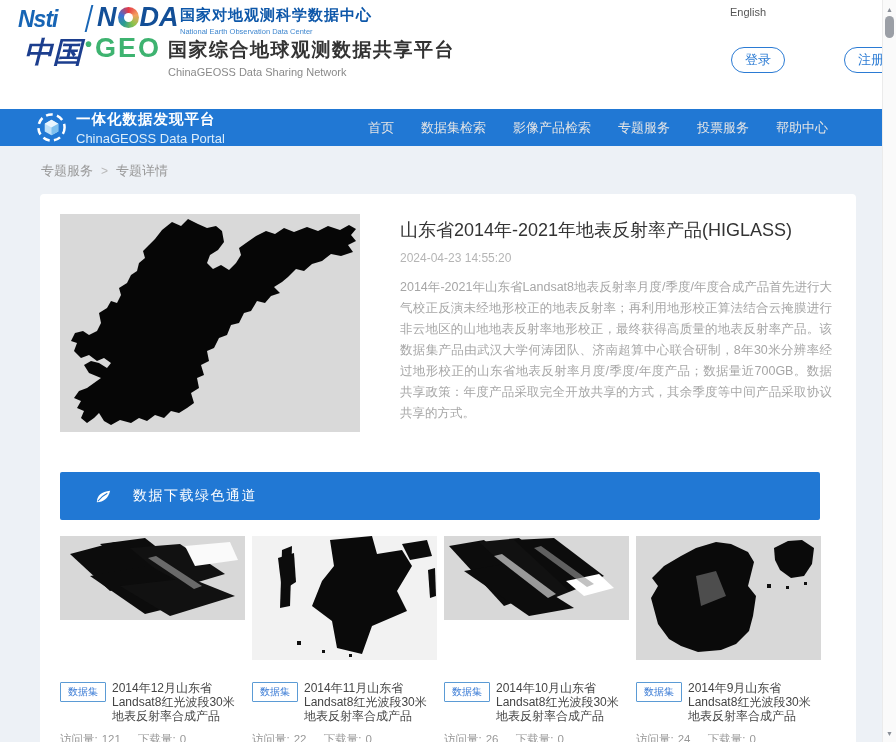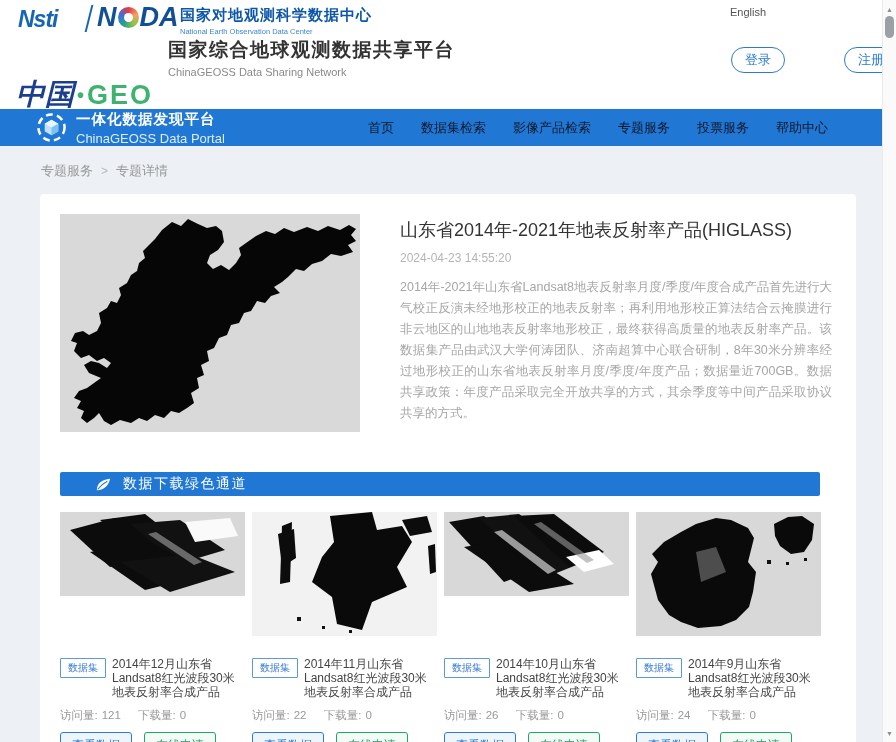--- a/index.html
+++ b/index.html
@@ -10,54 +10,54 @@
   
   header { height:109px; background:#fff; position:relative; }
   .nsti { position:absolute; left:18px; top:6px; font-size:23px; font-weight:bold; font-style:italic; color:#1765b5; letter-spacing:-1px; }
   .logo-sep { position:absolute; left:88px; top:5px; width:2px; height:27px; background:#1765b5; transform:skewX(-14deg); }
   .noda { position:absolute; left:97px; top:2px; display:flex; align-items:center; font-size:27px; font-weight:bold; font-style:italic; color:#134f97; }
   .noda-o { width:21px; height:21px; border-radius:50%; background:conic-gradient(#e63946,#f4a261,#8bc34a,#2a9d8f,#3f6fd8,#e63946); display:inline-flex; align-items:center; justify-content:center; margin:0 1px; }
   .noda-o::after { content:""; width:9px; height:9px; background:#fff; border-radius:50%; }
   .noda-block { position:absolute; left:180px; top:6px; }
   .noda-cn { font-size:15px; font-weight:bold; color:#0d57a9; letter-spacing:1px; }
   .noda-en { font-size:7.5px; color:#3f87cf; margin-top:2px; }
-  .geo-logo { position:absolute; left:16px; top:33px; display:flex; align-items:center;margin-top:42px; }
+  .geo-logo { position:absolute; left:24px; top:33px; display:flex; align-items:flex-start; }
   .geo-cn { font-family:"Liberation Serif", serif; font-size:29px; font-weight:bold; font-style:italic; color:#1c3e8e; }
   .geo-dot { color:#3eb370; font-size:20px; margin:0 3px; font-weight:bold; }
   .geo-txt { color:#3eb370; font-size:27px; font-weight:bold; letter-spacing:2px; }
   .platform-block { position:absolute; left:168px; top:37px; }
   .platform-cn { font-size:19px; font-weight:bold; color:#333; letter-spacing:1.5px; }
   .platform-en { font-size:11px; color:#8a8a8a; margin-top:3px; }
   .english-link { position:absolute; left:730px; top:6px; font-size:11px; color:#555; cursor:pointer; }
   .auth-btn { position:absolute; top:47px; width:54px; height:26px; border:1px solid #2b7bd4; border-radius:14px; color:#2b7bd4; font-size:13px; display:flex; align-items:center; justify-content:center; background:#fff; cursor:pointer; }
   .login-btn { left:731px; } .register-btn { left:844px;text-align:right; }
 
   
   nav { height:37px; background:#2178d4; display:flex; align-items:center; }
   .portal-logo { display:flex; align-items:center; margin-left:36px; gap:9px; cursor:pointer; }
   .portal-cn { color:#fff; font-size:14.5px; font-weight:bold; letter-spacing:1px; }
   .portal-en { color:#dcedfa; font-size:13px; margin-top:2px; }
   .nav-menu { margin-left:auto; margin-right:54px; display:flex; gap:27px; }
-  .nav-item { color:#0f172a; font-size:13px; cursor:pointer; white-space:nowrap; }
+  .nav-item { color:#e5e5e5; font-size:13px; cursor:pointer; white-space:nowrap; }
 
   
   .breadcrumb { padding:16px 0 14px 41px; font-size:13px; color:#999; display:flex; gap:8px; align-items:center; }
   .crumb-link { cursor:pointer; }
   .crumb-sep { color:#b9b9b9; font-size:12px; }
 
   
   .main-card { margin:0 26px 0 40px; background:#fff; border-radius:4px; padding:20px; height:572px; }
   .detail-row { display:flex; }
   .map-img { width:300px; height:218px; flex:none; }
   .detail-info { margin-left:40px; flex:1; min-width:0; }
   .detail-title { font-size:18px; color:#333; font-weight:500; margin-top:4px; }
   .detail-date { font-size:12px; color:#b5b5b5; margin-top:9px; }
   .detail-desc { font-size:12.5px; color:#a6a6a6; line-height:21px; margin-top:12px; text-align:justify; padding-right:4px; }
 
-  .banner { margin-top:40px; width:760px; height:24px; background:#2178d4; border-radius:2px; display:flex; align-items:center; padding-left:34px; gap:10px; }
+  .banner { margin-top:40px; width:760px; height:48px; background:#2178d4; border-radius:2px; display:flex; align-items:center; padding-left:34px; gap:20px; }
   .banner-label { color:#fff; font-size:14px; letter-spacing:1.5px; }
 
   .cards-row { margin-top:11px; display:flex; gap:7px; }
   .card { width:185px; }
   .thumb-wrap { height:150px; padding-top:5px; cursor:pointer; }
   .badge-row { display:flex; align-items:flex-start; gap:6px; }
   .badge { flex:none; border:1px solid #5b9bd5; color:#3a7bd5; font-size:10px; border-radius:1px; padding:2px 7px; margin-top:1px; background:#fff; white-space:nowrap; }
   .card-title { font-size:12px; color:#444; line-height:14px; }
   .card-stats { margin-top:9px; font-size:11.5px; color:#999; }
   .card-stats .val { margin-left:4px; }

